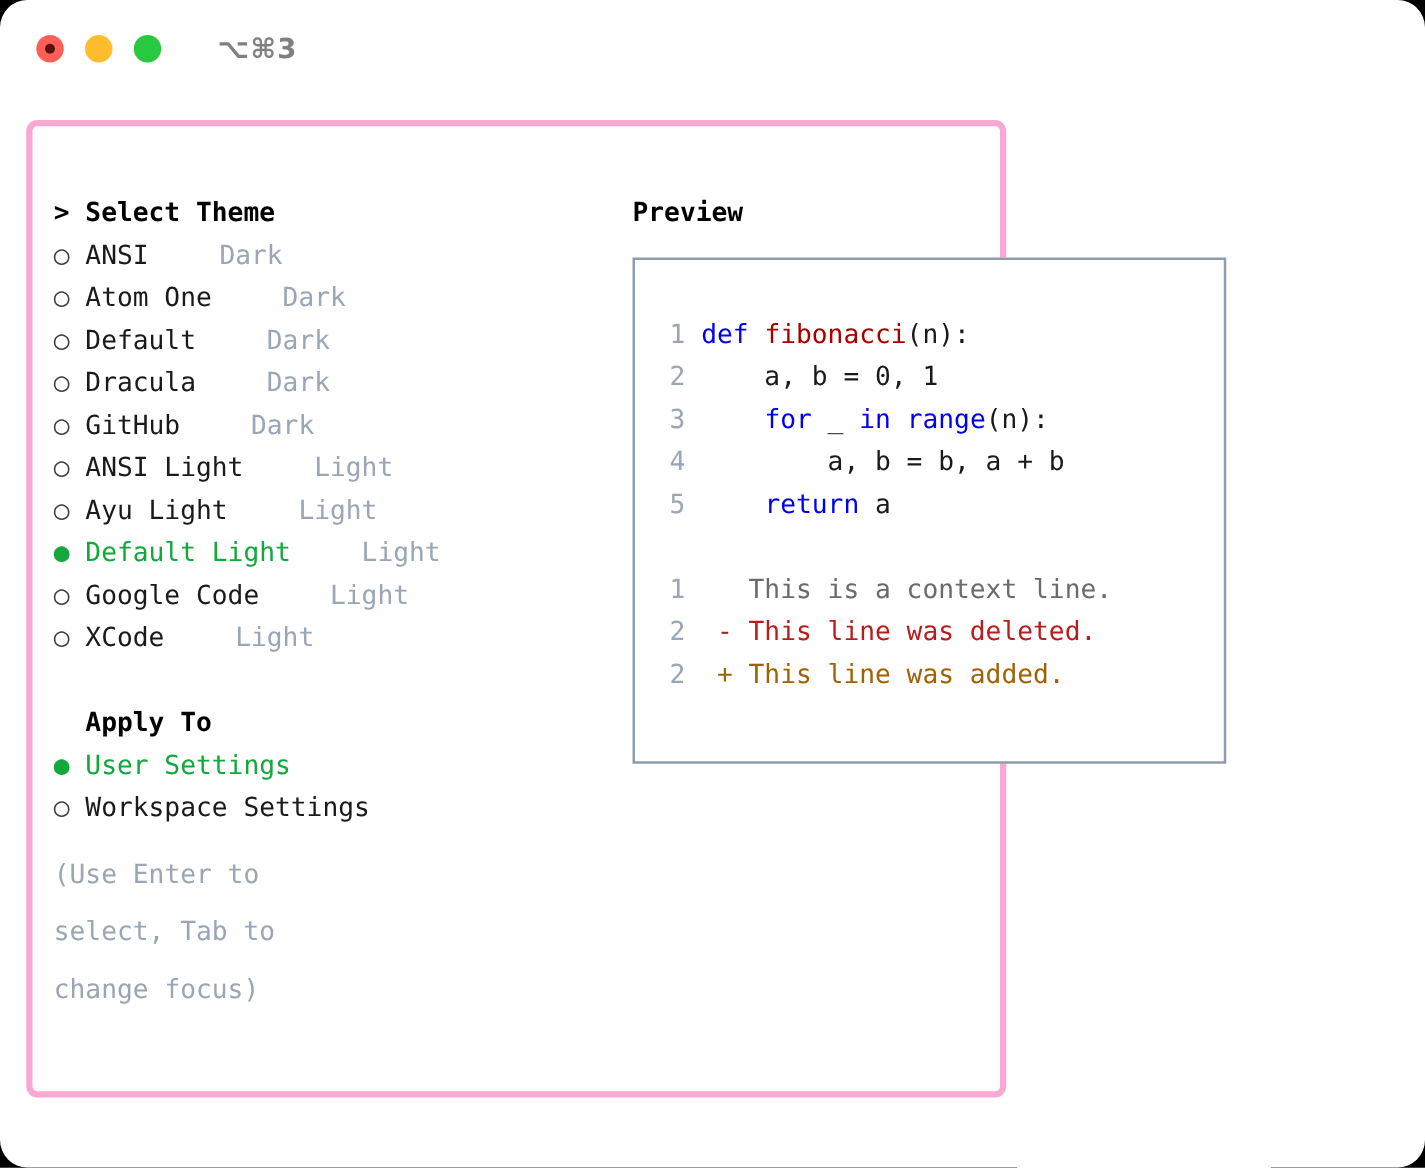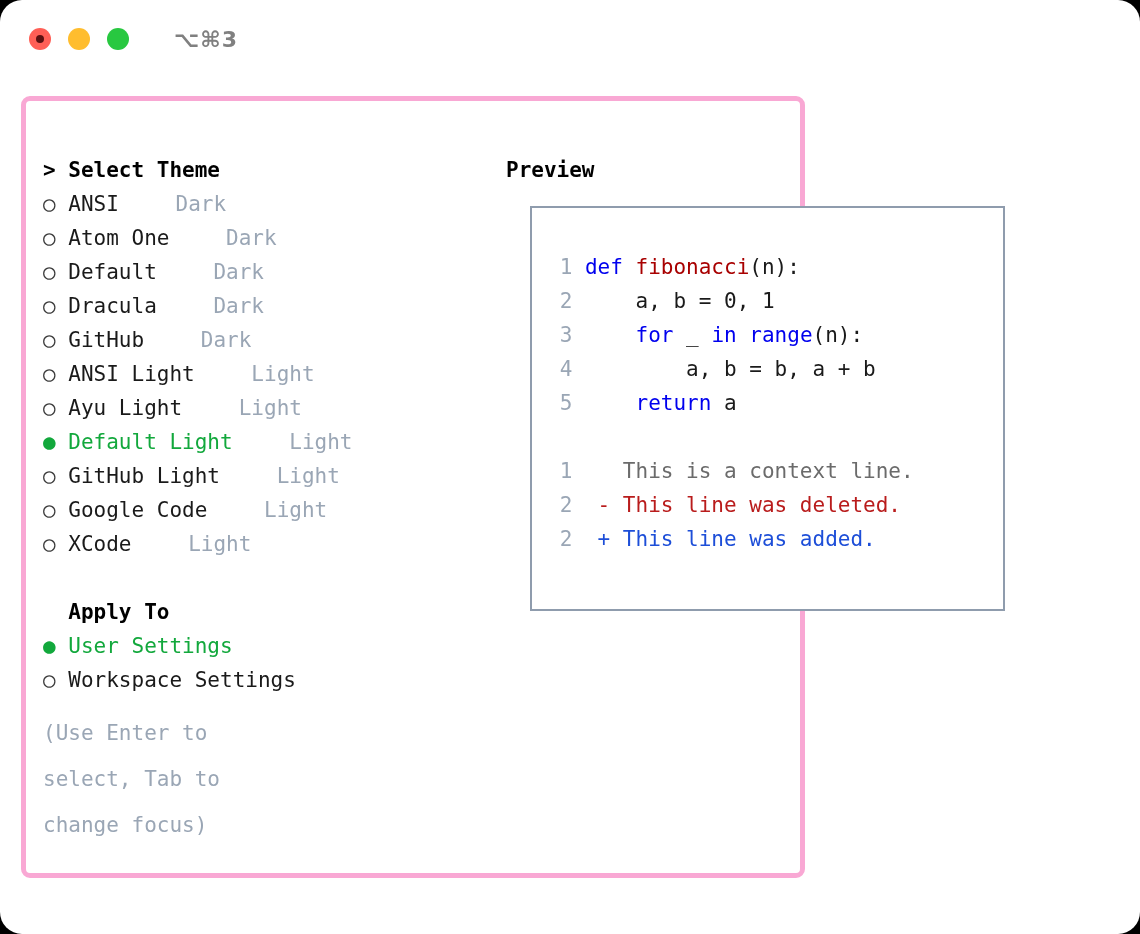--- a/index.html
+++ b/index.html
@@ -137,21 +137,20 @@
   }
   .preview-box {
     margin-top: 19px;
     width: 475px;
     height: 405px;
     border: 2px solid #8f9cad;
     box-sizing: border-box;
     background: #ffffff;
     padding: 42px 0 0 0;
     overflow: hidden;
-    margin-left: 24px;
   }
   .code-line {
     height: 34px;
     line-height: 34px;
     font-size: 21px;
     white-space: pre;
     padding-left: 15px;
     color: #1a1a1a;
   }
   .code-line .ln {
@@ -159,21 +158,21 @@
     width: 2ch;
     text-align: right;
     color: #9aa6b5;
     margin-right: 1ch;
   }
   .tok-kw   { color: #0000ee; }
   .tok-fn   { color: #a80000; }
   .tok-txt  { color: #1a1a1a; }
   .tok-ctx  { color: #6b6b6b; }
   .tok-del  { color: #b91c1c; }
-  .tok-add  { color: #1d4ed8; text-align: right; }
+  .tok-add  { color: #a16207; text-align: right; }
   .blank-line { height: 34px; }
 </style>
 </head>
 <body>
 
 <div class="window">
 
   <div class="titlebar">
     <div class="dots">
       <div class="dot red"></div>
@@ -189,21 +188,20 @@
       <div id="theme-list">
           <div class="row heading"><span class="marker">&gt; </span><span>Select Theme</span></div>
           <div class="row"><span class="marker">○ </span><span class="label">ANSI</span><span class="suffix"> Dark</span></div>
           <div class="row"><span class="marker">○ </span><span class="label">Atom One</span><span class="suffix"> Dark</span></div>
           <div class="row"><span class="marker">○ </span><span class="label">Default</span><span class="suffix"> Dark</span></div>
           <div class="row"><span class="marker">○ </span><span class="label">Dracula</span><span class="suffix"> Dark</span></div>
           <div class="row"><span class="marker">○ </span><span class="label">GitHub</span><span class="suffix"> Dark</span></div>
           <div class="row"><span class="marker">○ </span><span class="label">ANSI Light</span><span class="suffix"> Light</span></div>
           <div class="row"><span class="marker">○ </span><span class="label">Ayu Light</span><span class="suffix"> Light</span></div>
           <div class="row selected"><span class="marker">● </span><span class="label">Default Light</span><span class="suffix"> Light</span></div>
-          <div class="row"><span class="marker">○ </span><span class="label">GitHub Light</span><span class="suffix"> Light</span></div>
           <div class="row"><span class="marker">○ </span><span class="label">Google Code</span><span class="suffix"> Light</span></div>
           <div class="row"><span class="marker">○ </span><span class="label">XCode</span><span class="suffix"> Light</span></div>
         </div>
       <div class="spacer"></div>
       <div id="apply-list">
           <div class="row heading"><span class="marker">  </span><span>Apply To</span></div>
           <div class="row selected"><span class="marker">● </span><span class="label">User Settings</span></div>
           <div class="row"><span class="marker">○ </span><span class="label">Workspace Settings</span></div>
         </div>
       <div class="hint">(Use Enter to select, Tab to change focus)</div>

